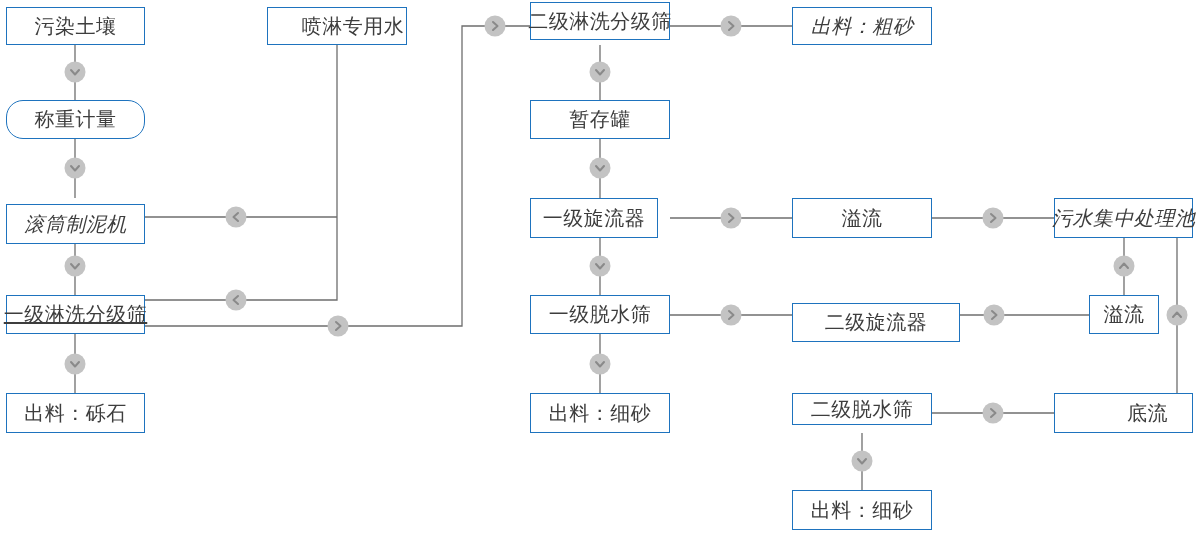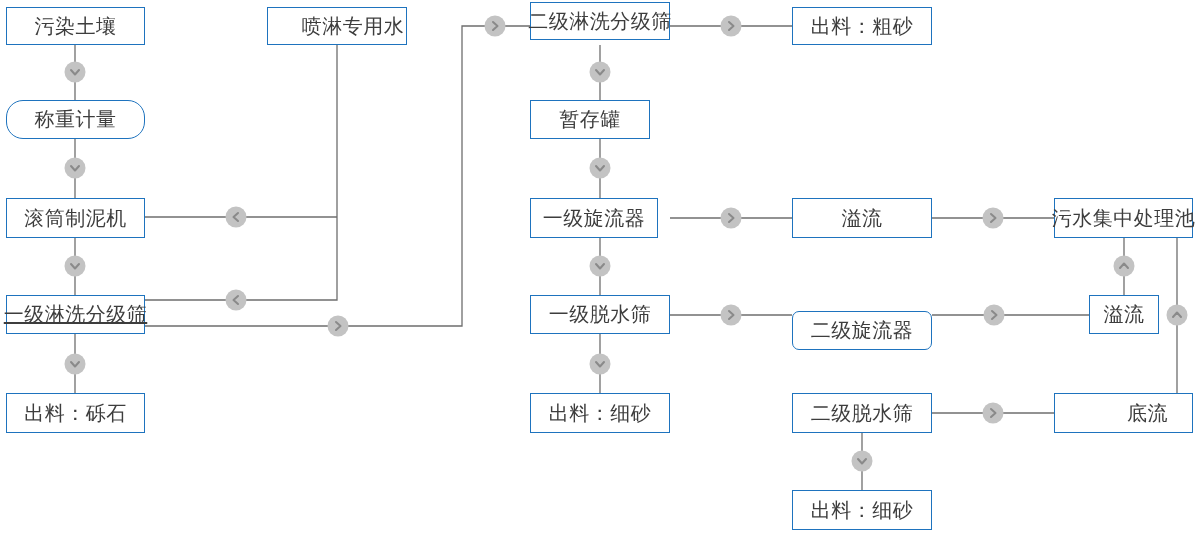--- a/index.html
+++ b/index.html
@@ -164,60 +164,60 @@
   <div id="node-layer">
       <div class="node" style="left: 6px; top: 7px; width: 139px; height: 38px;">
         <span>污染土壤</span>
       </div>
       <div class="node" style="left: 267px; top: 7px; width: 140px; height: 38px; padding-left: 32px;">
         <span>喷淋专用水</span>
       </div>
       <div class="node" style="left: 530px; top: 2px; width: 140px; height: 38px;">
         <span>二级淋洗分级筛</span>
       </div>
-      <div class="node" style="left: 792px; top: 7px; width: 140px; height: 38px;">
+      <div class="node" style="left: 792px; top: 7px; width: 140px; height: 38px; font-style: italic;">
         <span>出料：粗砂</span>
       </div>
       <div class="node" style="left: 6px; top: 100px; width: 139px; height: 39px; border-radius: 17px;">
         <span>称重计量</span>
       </div>
-      <div class="node" style="left: 530px; top: 100px; width: 120px; height: 39px; font-family: Liberation Serif, serif;">
+      <div class="node" style="left: 530px; top: 100px; width: 140px; height: 39px; font-family: Liberation Serif, serif;">
         <span>暂存罐</span>
       </div>
-      <div class="node" style="left: 6px; top: 198px; width: 139px; height: 40px;">
+      <div class="node" style="left: 6px; top: 204px; width: 139px; height: 40px; font-style: italic;">
         <span>滚筒制泥机</span>
       </div>
       <div class="node" style="left: 530px; top: 198px; width: 128px; height: 40px;">
         <span>一级旋流器</span>
       </div>
       <div class="node" style="left: 792px; top: 198px; width: 140px; height: 40px;">
         <span>溢流</span>
       </div>
-      <div class="node" style="left: 1054px; top: 198px; width: 139px; height: 40px;">
+      <div class="node" style="left: 1054px; top: 198px; width: 139px; height: 40px; font-style: italic;">
         <span>污水集中处理池</span>
       </div>
       <div class="node" style="left: 6px; top: 295px; width: 139px; height: 39px; text-decoration: underline;">
         <span>一级淋洗分级筛</span>
       </div>
       <div class="node" style="left: 530px; top: 295px; width: 140px; height: 39px;">
         <span>一级脱水筛</span>
       </div>
-      <div class="node" style="left: 792px; top: 311px; width: 140px; height: 39px; border-radius: 7px;">
+      <div class="node" style="left: 792px; top: 303px; width: 168px; height: 39px;">
         <span>二级旋流器</span>
       </div>
       <div class="node" style="left: 1089px; top: 295px; width: 70px; height: 39px;">
         <span>溢流</span>
       </div>
       <div class="node" style="left: 6px; top: 393px; width: 139px; height: 40px;">
         <span>出料：砾石</span>
       </div>
       <div class="node" style="left: 530px; top: 393px; width: 140px; height: 40px;">
         <span>出料：细砂</span>
       </div>
-      <div class="node" style="left: 792px; top: 393px; width: 140px; height: 40px;">
+      <div class="node" style="left: 792px; top: 393px; width: 140px; height: 32px;">
         <span>二级脱水筛</span>
       </div>
       <div class="node" style="left: 1054px; top: 393px; width: 139px; height: 40px; padding-left: 48px;">
         <span>底流</span>
       </div>
       <div class="node" style="left: 792px; top: 490px; width: 140px; height: 40px;">
         <span>出料：细砂</span>
       </div>
     </div>
 </div>

